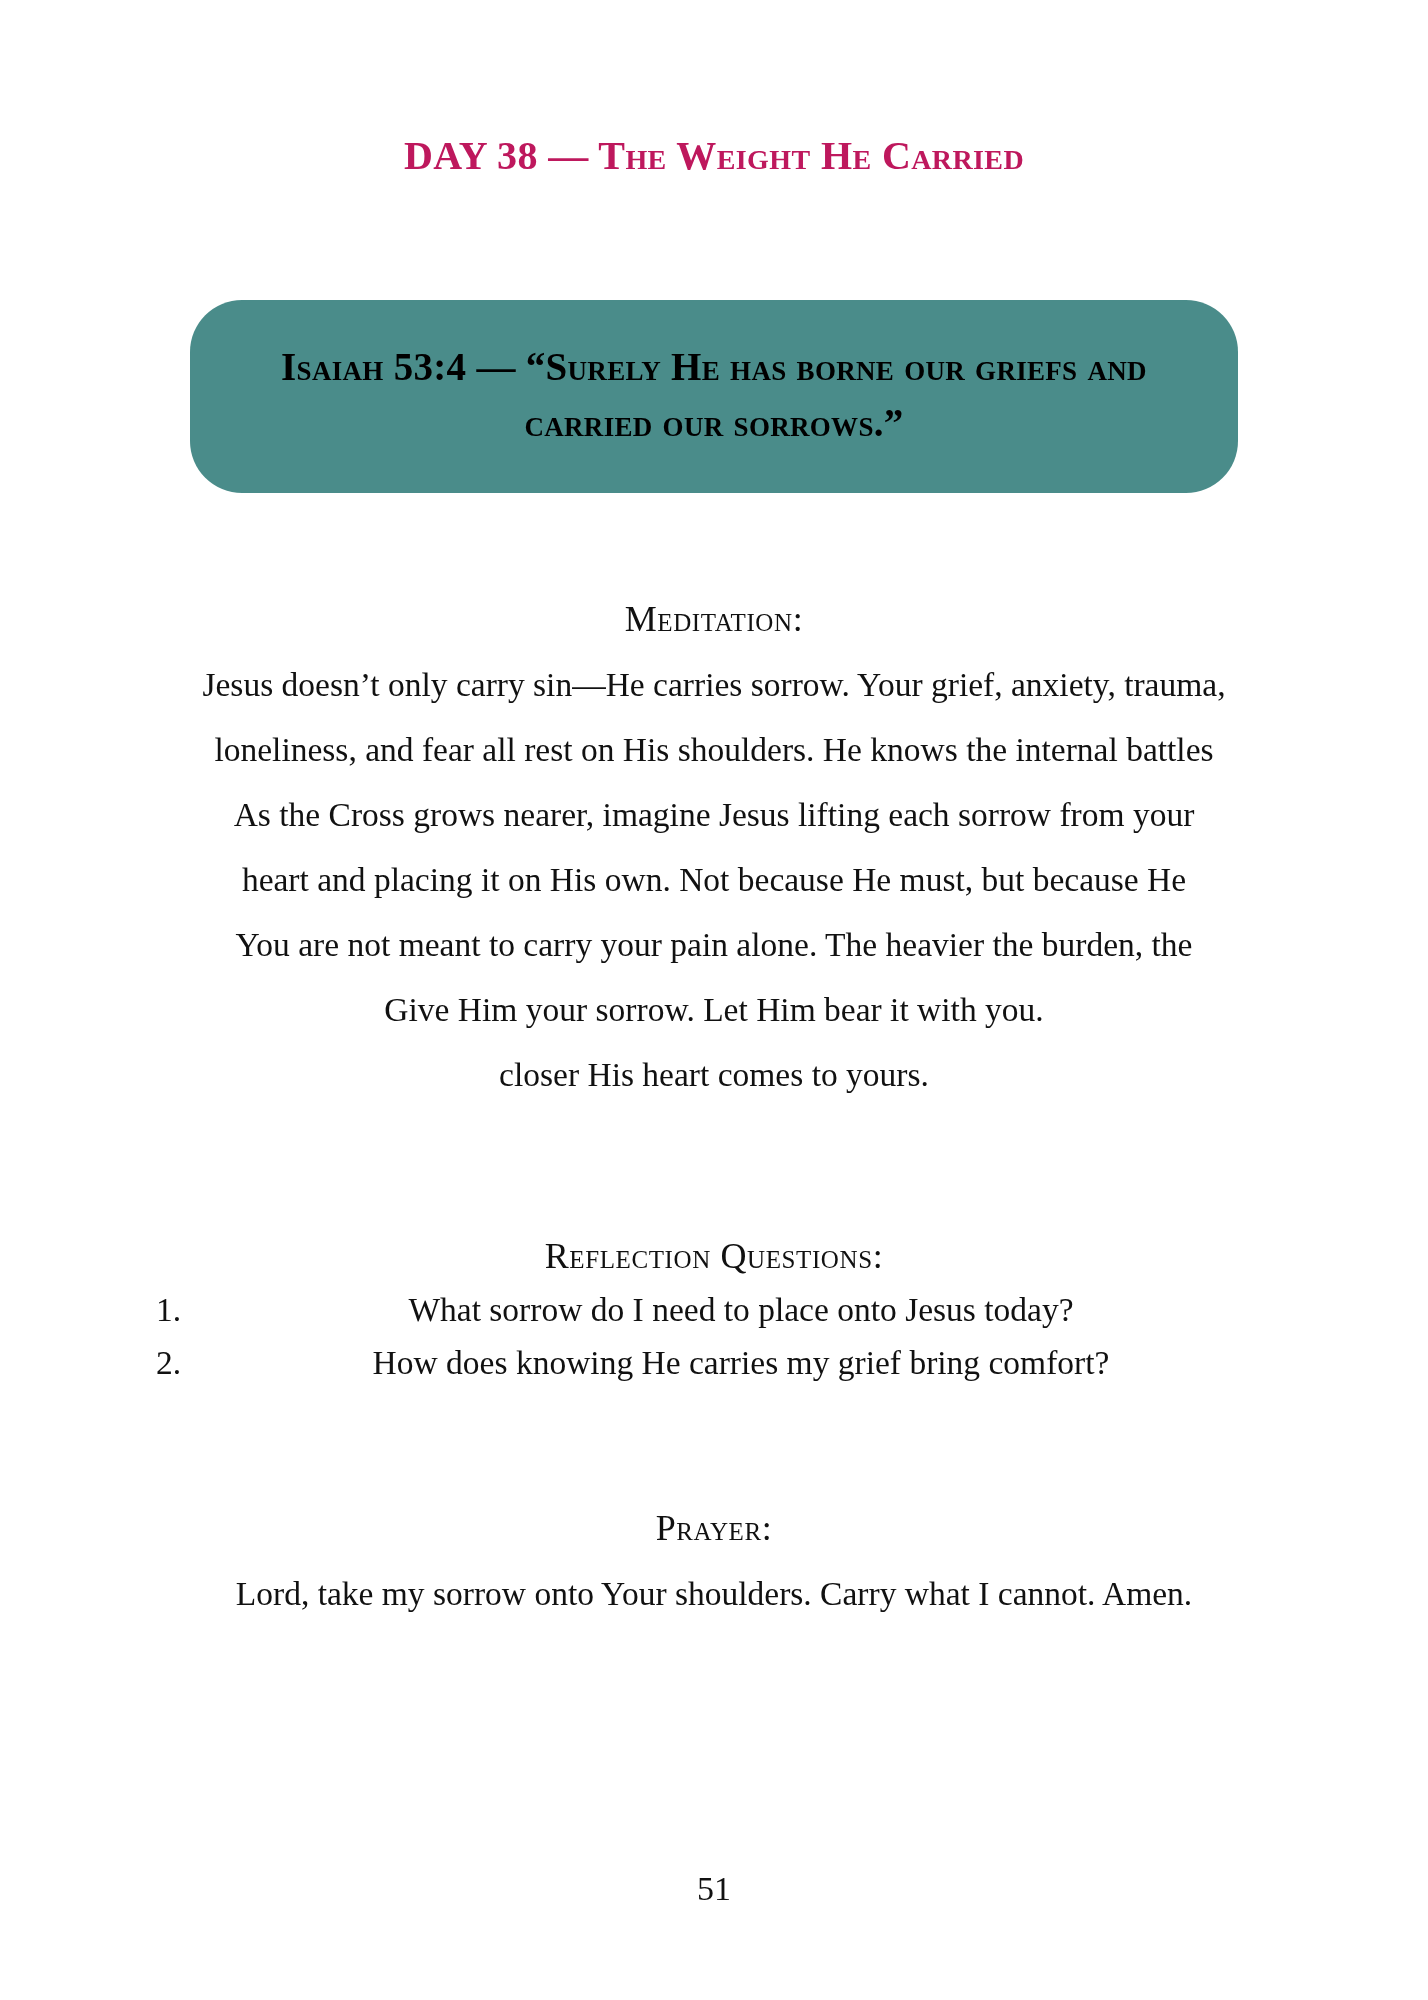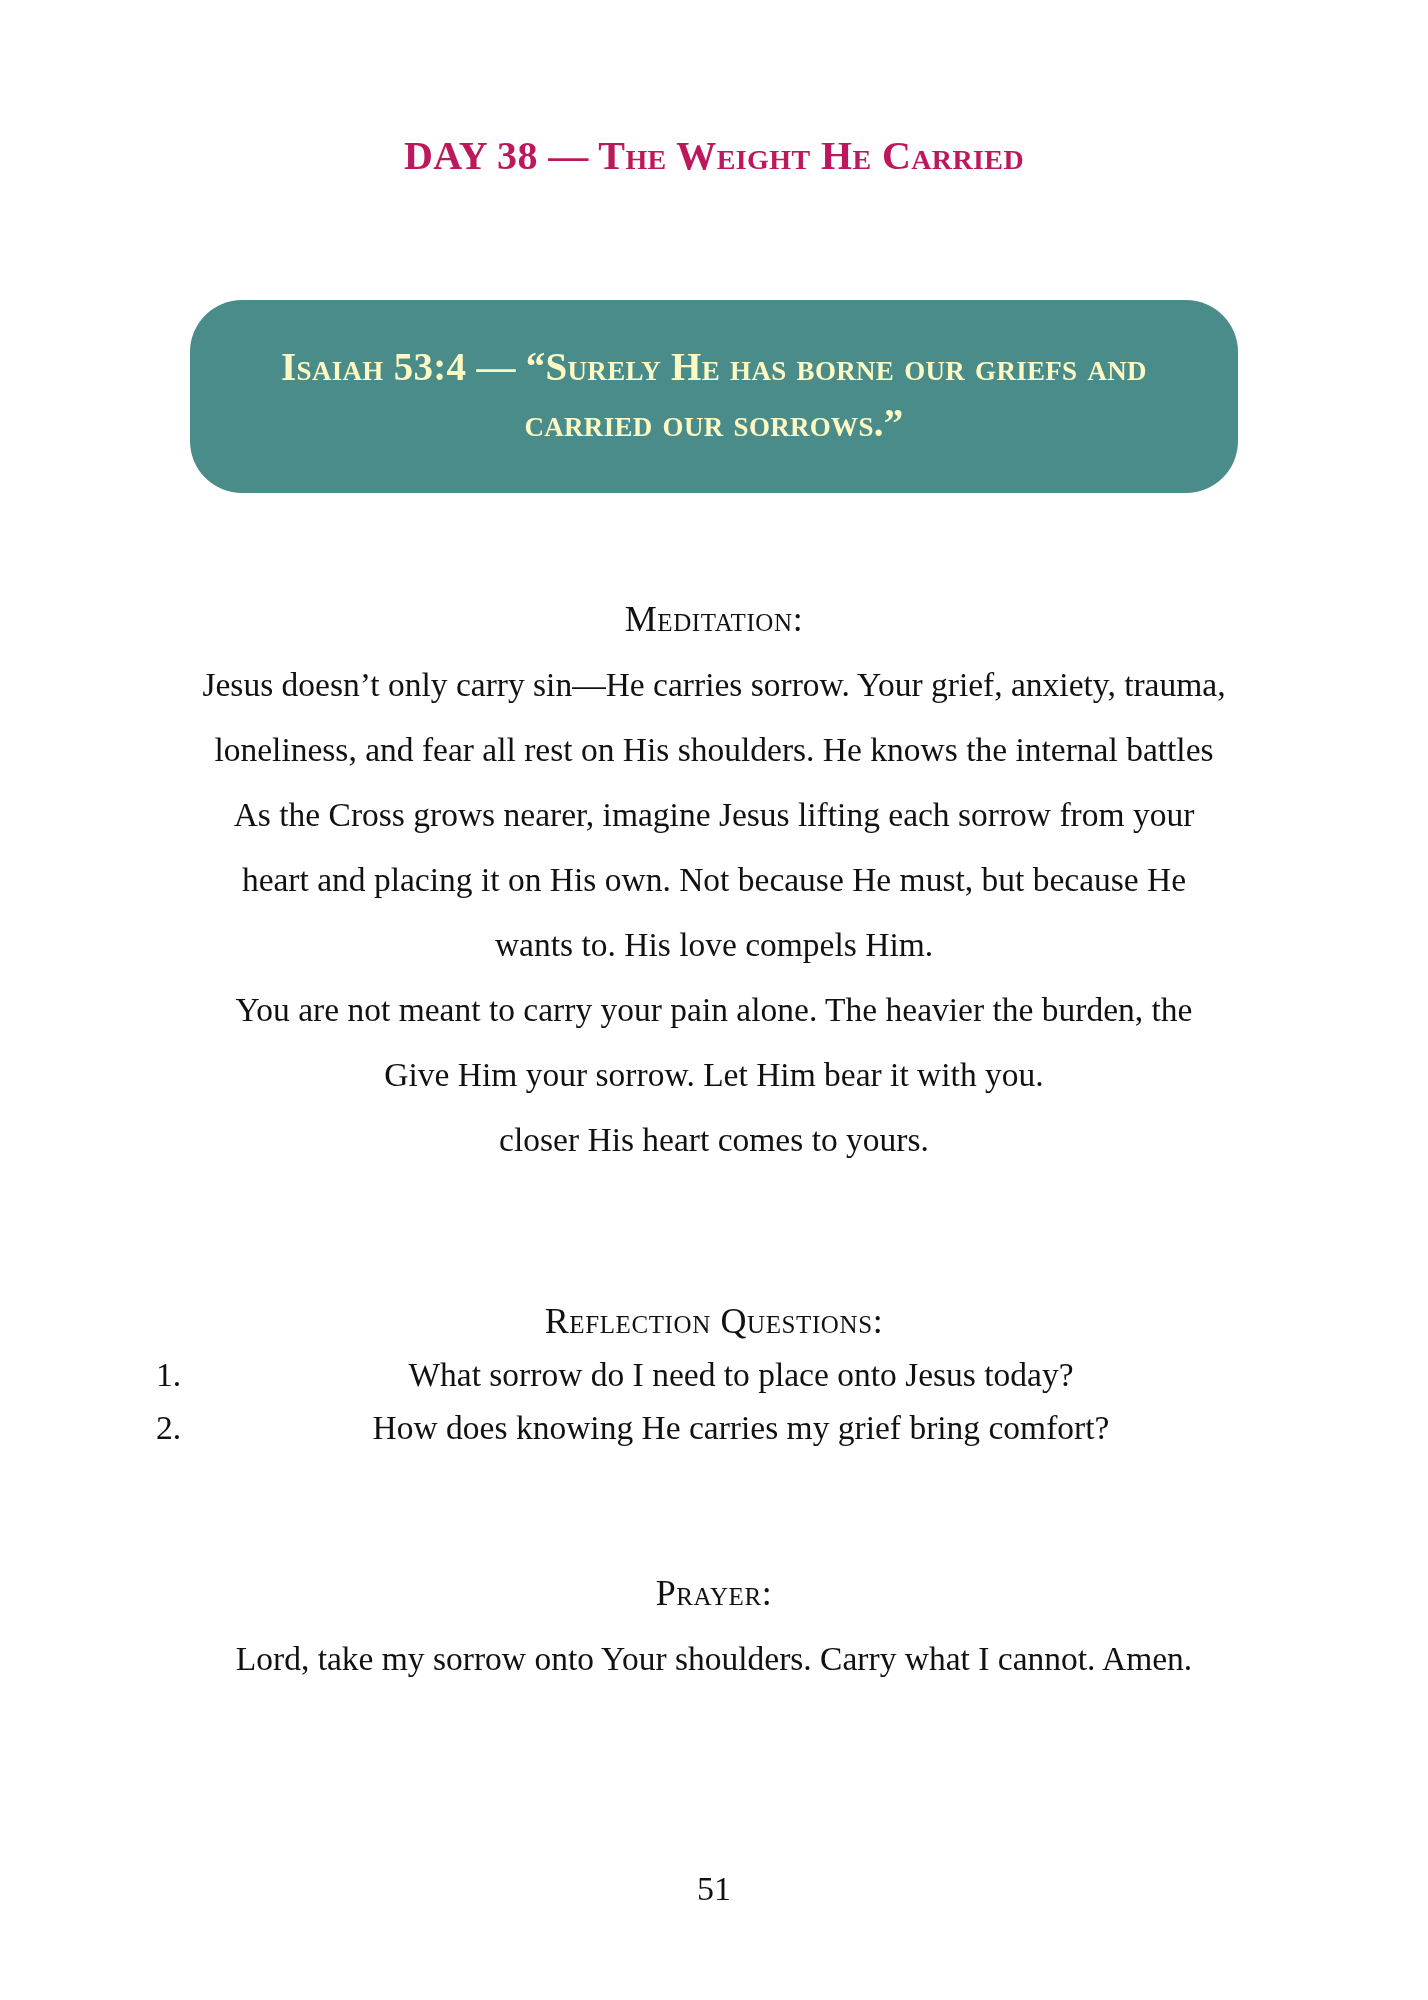--- a/index.html
+++ b/index.html
@@ -55,21 +55,21 @@
     justify-content: center;
     padding: 6px 56px 10px 56px;
   }
   .verse-text {
     font-family: "Liberation Serif", "DejaVu Serif", serif;
     font-weight: bold;
     font-size: 39px;
     line-height: 56px;
     font-variant: small-caps;
     letter-spacing: 0.3px;
-    color: #fef9c3;
+    color: #000000;
     text-align: center;
   }
 
   
   .content {
     position: absolute;
     left: 140px;
     top: 592px;
     width: 1148px;
     text-align: center;
@@ -148,21 +148,20 @@
 
   <div class="content">
 
     <div class="section">
       <div class="section-heading">Meditation:</div>
       <div class="para-block">
         <p class="body-line">Jesus doesn’t only carry sin—He carries sorrow. Your grief, anxiety, trauma,</p>
         <p class="body-line">loneliness, and fear all rest on His shoulders. He knows the internal battles</p>
         <p class="body-line">As the Cross grows nearer, imagine Jesus lifting each sorrow from your</p>
         <p class="body-line">heart and placing it on His own. Not because He must, but because He</p>
-        <p class="body-line">wants to. His love compels Him.</p>
         <p class="body-line">You are not meant to carry your pain alone. The heavier the burden, the</p>
         <p class="body-line">Give Him your sorrow. Let Him bear it with you.</p>
         <p class="body-line">closer His heart comes to yours.</p>
       </div>
     </div>
 
     <div class="gap-meditation-to-reflection"></div>
 
     <div class="section">
       <div class="section-heading">Reflection Questions:</div>

